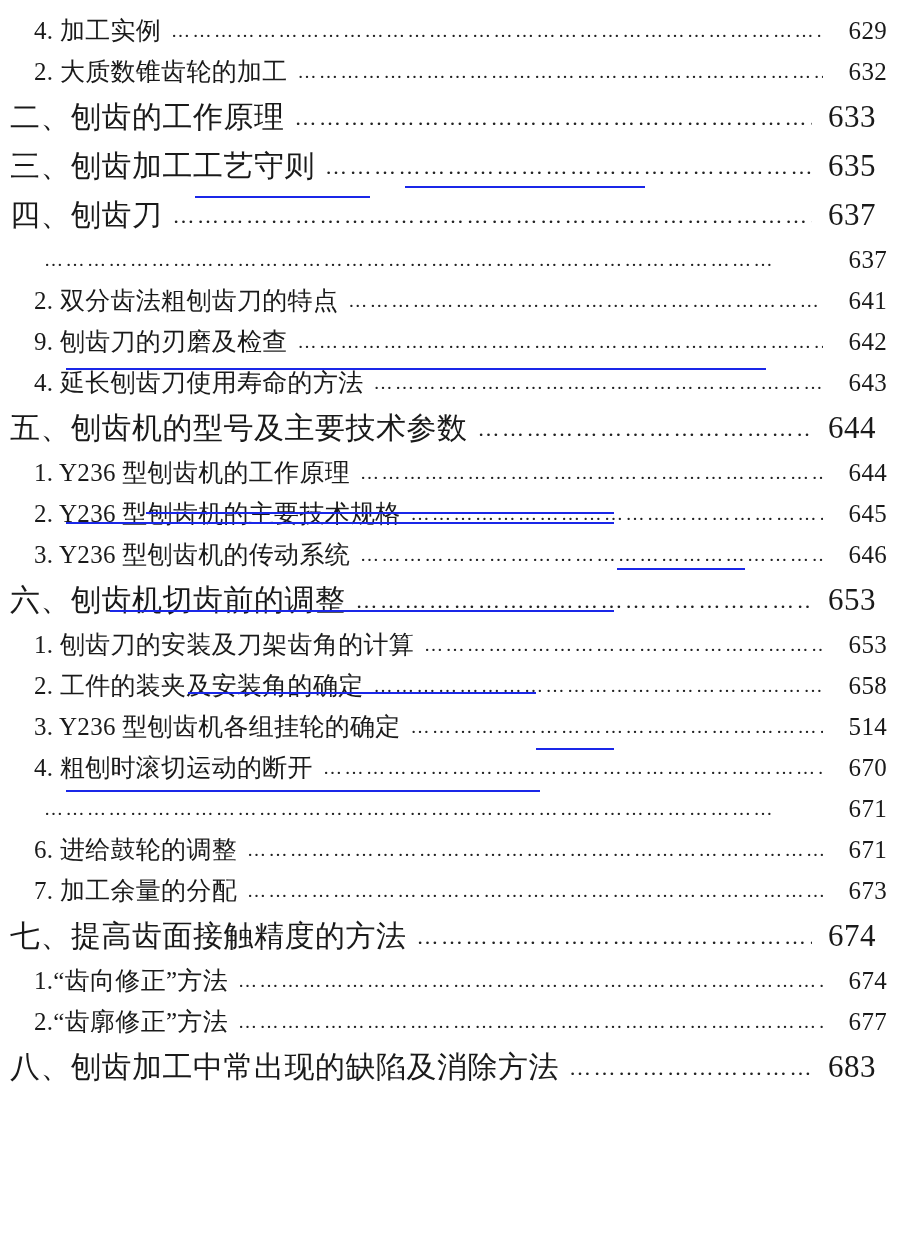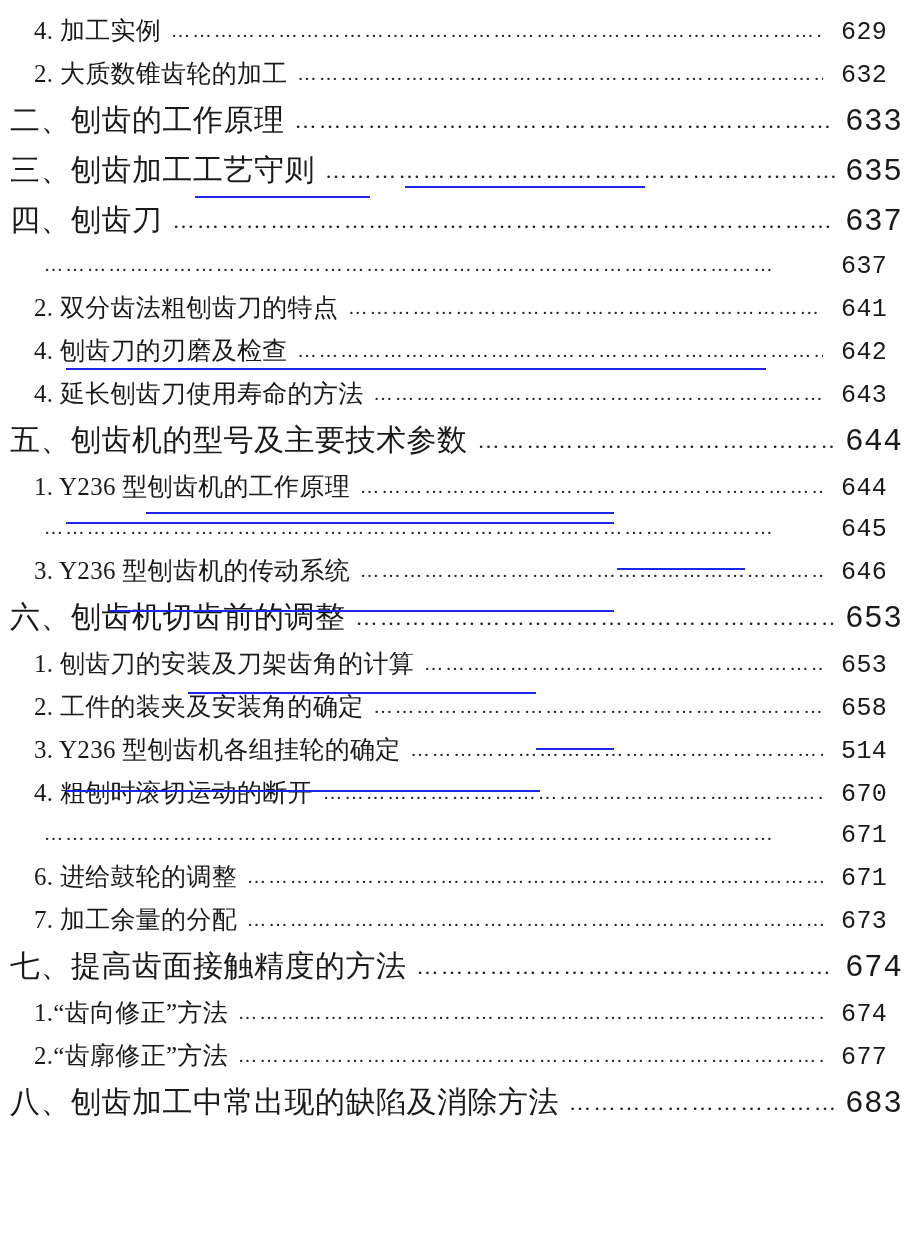--- a/index.html
+++ b/index.html
@@ -28,21 +28,21 @@
     align-items: baseline;
     width: 100%;
     box-sizing: border-box;
     position: relative;
     justify-content: flex-end;
   }
   
   .lvl1 {
     font-size: 30px;
     line-height: 1.0;
-    padding: 9px 6px 9px 10px;
+    padding: 9px 29px 9px 10px;
     letter-spacing: 0.5px;
   }
   
   .lvl2 {
     font-size: 25px;
     line-height: 1.0;
     padding: 8px 18px 8px 34px;
     letter-spacing: 0.3px;
   }
   .etitle {
@@ -69,21 +69,21 @@
     font-size: 31px;
   }
   .lvl2 .page { font-size: 25px; }
   
   .uline {
     position: absolute;
     height: 0px;
     border-top: 2.5px solid #1a27e8;
     pointer-events: none;
   }
-  .num { font-family: Liberation Mono, monospace; }
+  .num { font-family: Liberation Serif, serif; }
 </style>
 </head>
 <body>
 
 <div id="toc">
     <div class="entry lvl2">
       <span class="etitle">4. 加工实例</span>
       <span class="leader">…………………………………………………………………………………………</span>
       <span class="page num">629</span>
     </div>
@@ -110,40 +110,41 @@
     <div class="entry lvl2">
       <span class="leader">…………………………………………………………………………………………</span>
       <span class="page num">637</span>
     </div>
     <div class="entry lvl2">
       <span class="etitle">2. 双分齿法粗刨齿刀的特点</span>
       <span class="leader">…………………………………………………………………………………………</span>
       <span class="page num">641</span>
     </div>
     <div class="entry lvl2">
-      <span class="etitle">4. 刨齿刀的刃磨及检查</span>
+      <span class="etitle">9. 刨齿刀的刃磨及检查</span>
       <span class="leader">…………………………………………………………………………………………</span>
       <span class="page num">642</span>
     </div>
     <div class="entry lvl2">
       <span class="etitle">4. 延长刨齿刀使用寿命的方法</span>
       <span class="leader">…………………………………………………………………………………………</span>
       <span class="page num">643</span>
     </div>
     <div class="entry lvl1">
       <span class="etitle">五、刨齿机的型号及主要技术参数</span>
       <span class="leader">…………………………………………………………………………………………</span>
       <span class="page num">644</span>
     </div>
     <div class="entry lvl2">
       <span class="etitle">1. Y236 型刨齿机的工作原理</span>
       <span class="leader">…………………………………………………………………………………………</span>
       <span class="page num">644</span>
     </div>
     <div class="entry lvl2">
+      <span class="etitle">2. Y236 型刨齿机的主要技术规格</span>
       <span class="leader">…………………………………………………………………………………………</span>
       <span class="page num">645</span>
     </div>
     <div class="entry lvl2">
       <span class="etitle">3. Y236 型刨齿机的传动系统</span>
       <span class="leader">…………………………………………………………………………………………</span>
       <span class="page num">646</span>
     </div>
     <div class="entry lvl1">
       <span class="etitle">六、刨齿机切齿前的调整</span>

